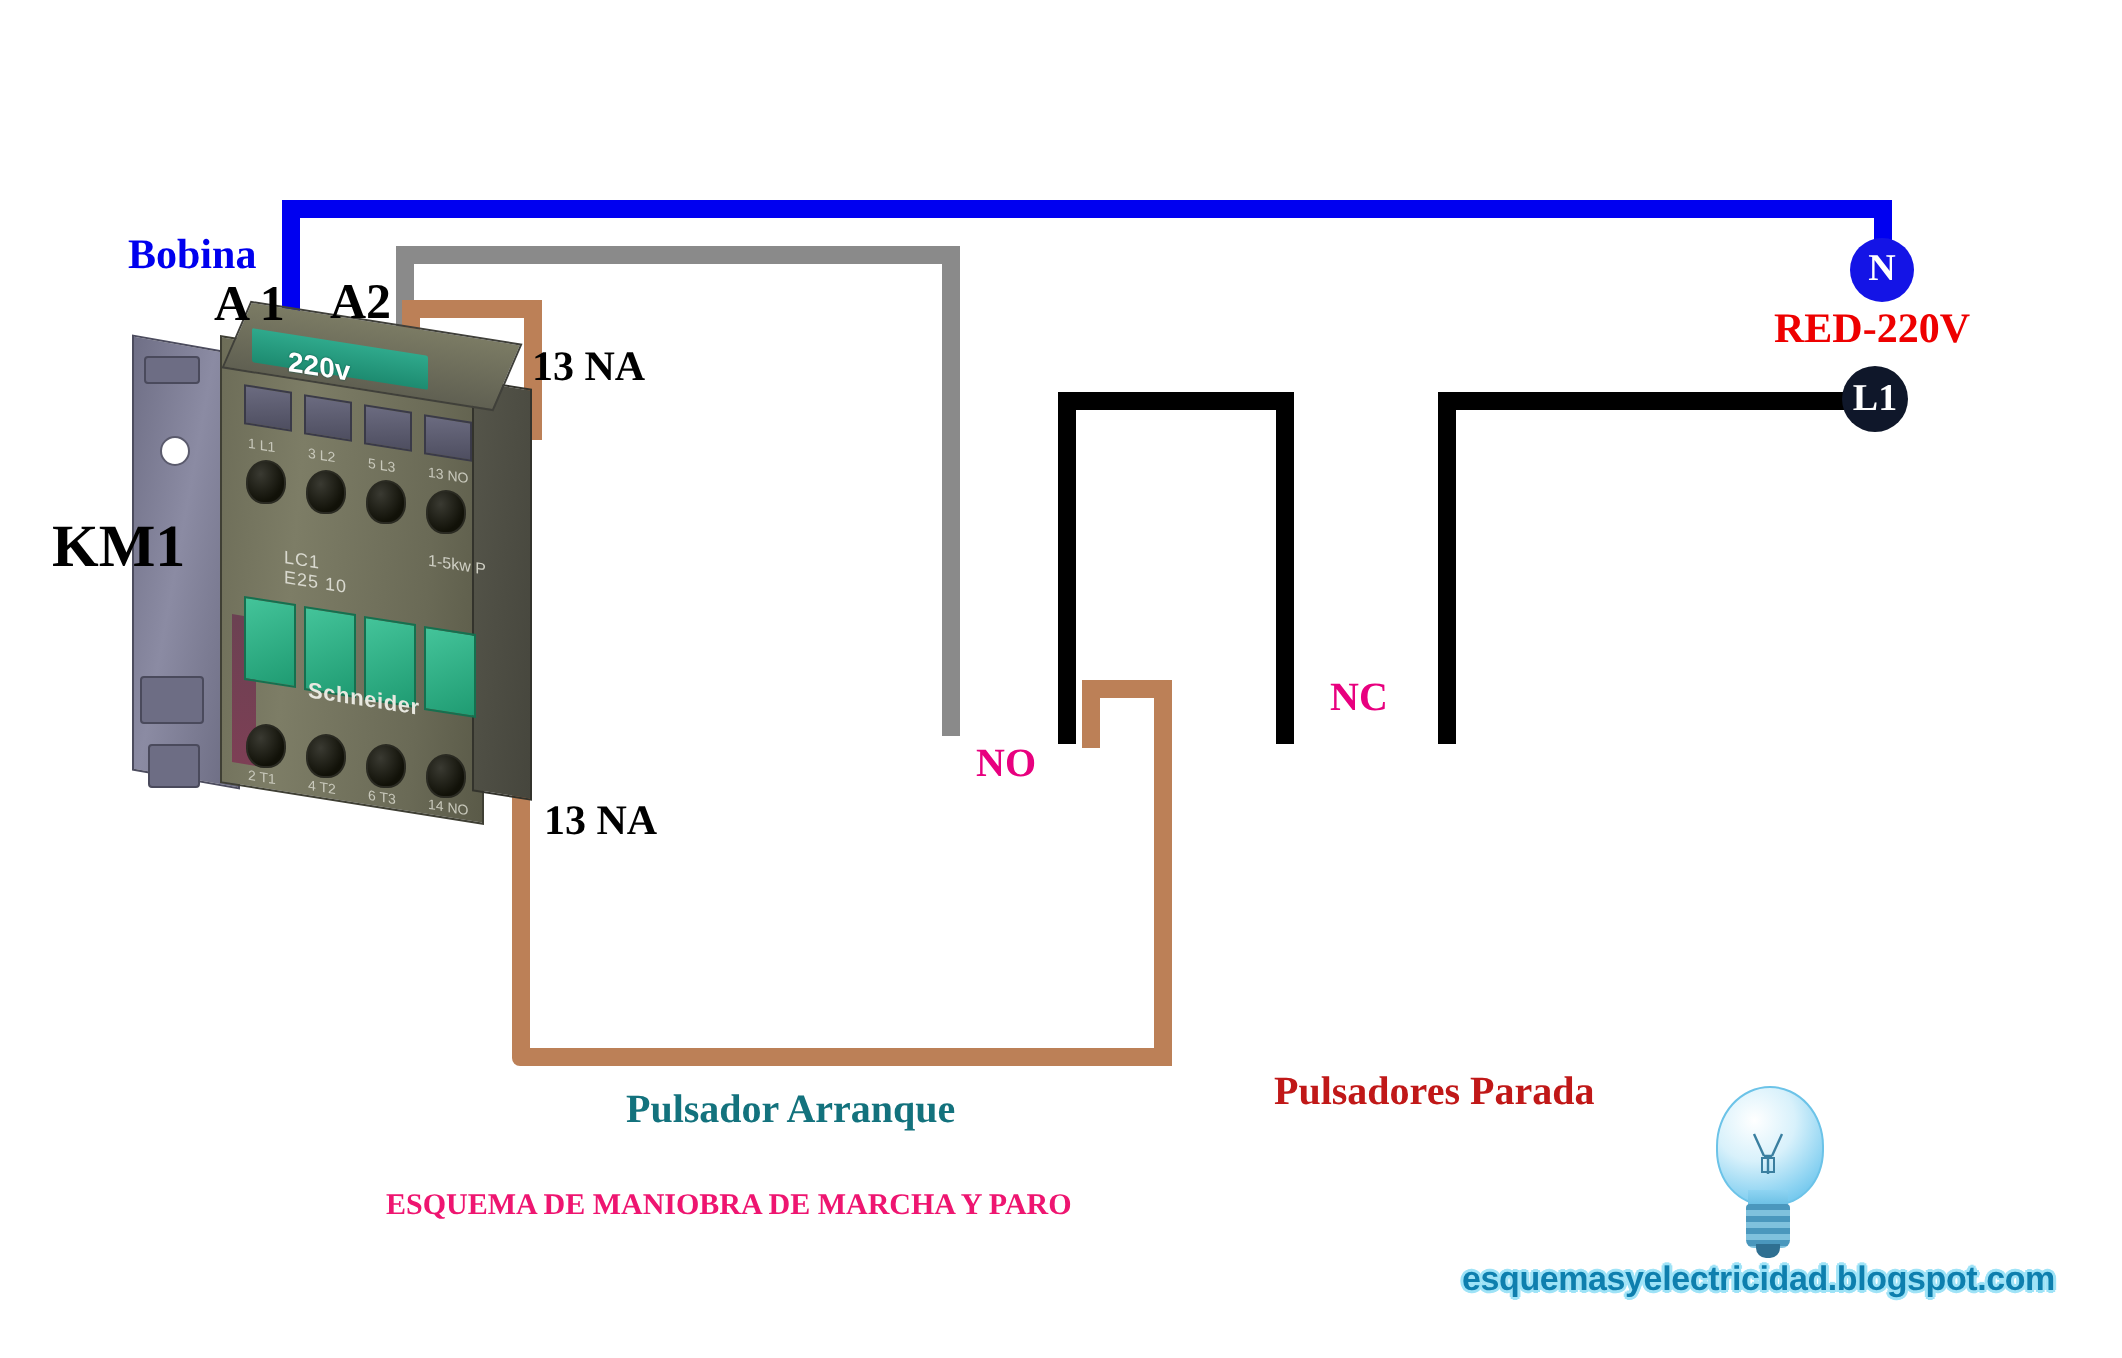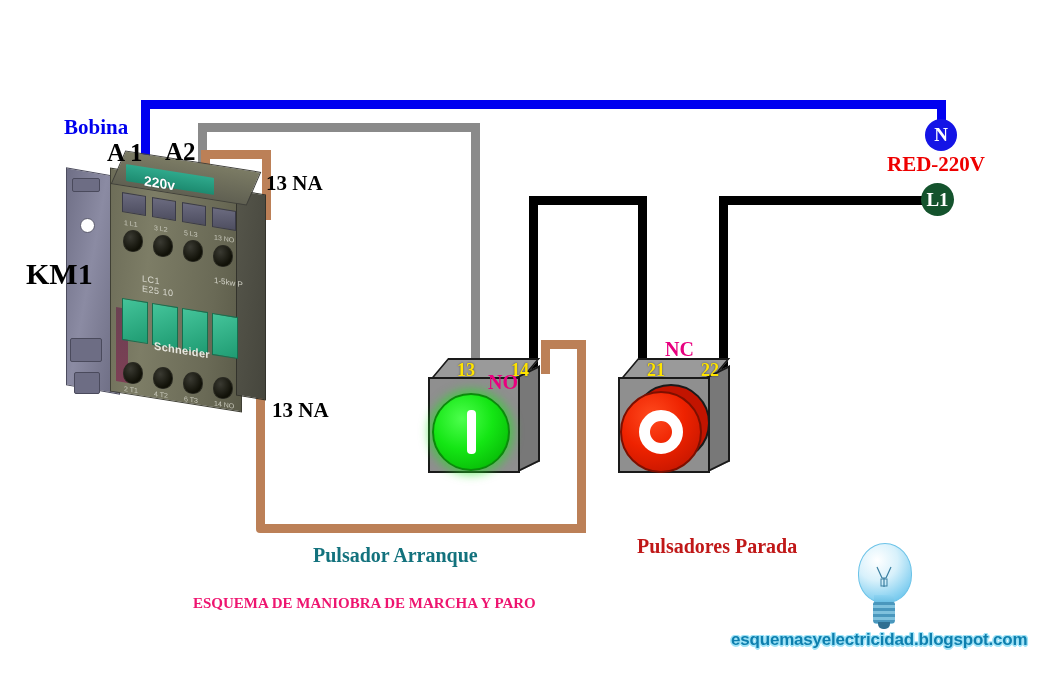--- a/index.html
+++ b/index.html
@@ -105,21 +105,21 @@
     border-radius: 50%;
     display: flex;
     align-items: center;
     justify-content: center;
     color: #ffffff;
     font-family: "Liberation Serif", serif;
     font-weight: bold;
     font-size: 19px;
   }
   .node-n { background: #1414e6; }
-  .node-l1 { background: #14532d; }
+  .node-l1 { background: #0f172a; }
 
   
   #contactor {
     position: absolute;
     left: 66px;
     top: 158px;
     width: 215px;
     height: 258px;
   }
   .ct-side {
@@ -470,44 +470,23 @@
     <div class="ct-termtext" style="left:148px; top:243px;">14 NO</div>
   </div>
 
   <div class="lbl t-bobina" style="left:64px; top:117px;">Bobina</div>
   <div class="lbl t-term" style="left:107px; top:140px;">A 1</div>
   <div class="lbl t-term" style="left:165px; top:139px;">A2</div>
   <div class="lbl t-km" style="left:26px; top:259px;">KM1</div>
   <div class="lbl t-nana" style="left:266px; top:173px;">13  NA</div>
   <div class="lbl t-nana" style="left:272px; top:400px;">13  NA</div>
 
-  <div class="pb" style="left:428px; top:358px;">
-    <div class="pb-topface"></div>
-    <div class="pb-rightface"></div>
-    <div class="pb-front"></div>
-    <div class="pb-cap pb-cap-green">
-      <div class="pb-sym-i"></div>
-    </div>
-    <div class="pb-num" style="left:29px; top:2px;">13</div>
-    <div class="pb-num" style="left:83px; top:2px;">14</div>
-  </div>
   <div class="lbl t-nonc" style="left:488px; top:339px;margin-top:33px;">NO</div>
   <div class="lbl t-caption-teal" style="left:313px; top:545px;">Pulsador  Arranque</div>
 
-  <div class="pb" style="left:618px; top:358px;">
-    <div class="pb-topface"></div>
-    <div class="pb-rightface"></div>
-    <div class="pb-front"></div>
-    <div class="pb-cap-red-shadow"></div>
-    <div class="pb-cap pb-cap-red">
-      <div class="pb-sym-o"></div>
-    </div>
-    <div class="pb-num" style="left:29px; top:2px;">21</div>
-    <div class="pb-num" style="left:83px; top:2px;">22</div>
-  </div>
   <div class="lbl t-nonc" style="left:665px; top:339px;">NC</div>
   <div class="lbl t-caption-red" style="left:637px; top:512px;">Pulsadores  Parada</div>
 
   <div class="lbl t-title" style="left:193px; top:596px;">ESQUEMA DE MANIOBRA DE MARCHA Y PARO</div>
 
   <div id="bulb">
     <div class="bulb-glass"></div>
     <svg class="bulb-fil" viewBox="0 0 18 26">
       <path d="M2 2 L7 13 M16 2 L11 13 M7 13 L11 13 M9 13 L9 22" stroke="#3a7fa0" stroke-width="1.2" fill="none"></path>
       <rect x="6" y="14" width="6" height="7" fill="none" stroke="#3a7fa0" stroke-width="1"></rect>

